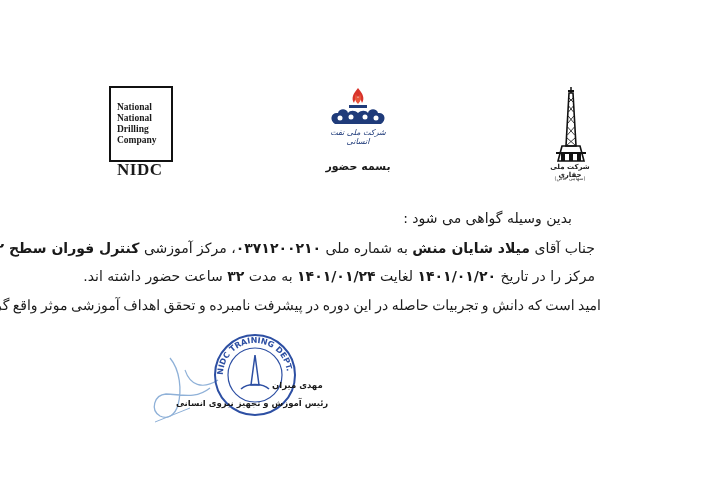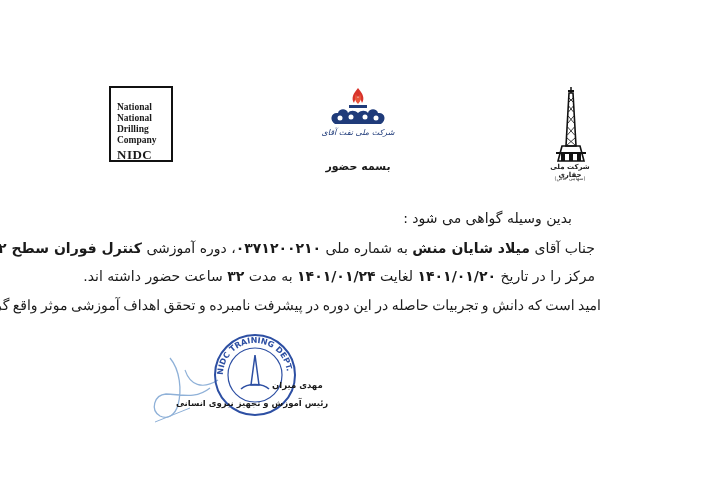--- a/index.html
+++ b/index.html
@@ -1,21 +1,21 @@
 <!DOCTYPE html>
 <html><head>
 <meta charset="utf-8">
 <style>
   html, body { margin:0; padding:0; }
   body { width:705px; height:495px; background:#ffffff; position:relative; overflow:hidden;
          font-family:"DejaVu Sans", sans-serif; color:#1a1a1a; }
   .abs { position:absolute; }
   .nidc-box { left:109px; top:86px; width:64px; height:76px; border:2px solid #111; box-sizing:border-box;
               font-family:"Liberation Serif", serif; font-weight:bold; font-size:9.5px; line-height:11px; padding:14px 4px 0 6px; }
-  .nidc-box .acr { font-size:13px; line-height:18px; margin-top:0; letter-spacing:0.5px; }
+  .nidc-box .acr { font-size:17px; line-height:18px; margin-top:15px; letter-spacing:0.5px; }
   .bismillah { left:318px; top:160px; width:80px; text-align:center; font-size:11px; font-weight:bold; direction:rtl; }
   .nioc-cap { left:318px; top:128px; width:80px; text-align:center; font-size:8px; color:#1f3b7a; direction:rtl; font-style:italic; }
   .rig-cap { left:540px; top:163px; width:60px; text-align:center; font-size:7px; font-weight:bold; direction:rtl; }
   .rig-sub { left:540px; top:175px; width:60px; text-align:center; font-size:5px; color:#444; direction:rtl; }
   .line { direction:rtl; text-align:right; font-size:14px; white-space:nowrap; }
   .b { font-weight:bold; }
   .sig-text { direction:rtl; font-size:8.5px; font-weight:bold; white-space:nowrap; }
 </style>
 </head>
 <body>
@@ -31,41 +31,41 @@
 <svg class="abs" style="left:327px;top:86px;" width="62" height="42" viewBox="0 0 62 42">
   <path d="M31 2 C26 8 24 12 27 17 C28 13 30 12 31 10 C32 12 34 13 35 17 C38 12 36 8 31 2 Z" fill="#d8332b"></path>
   <path d="M29 8 C27 12 28 15 31 18 C34 15 35 12 33 8 C32 11 31 12 31 12 C31 12 30 11 29 8Z" fill="#e8553a"></path>
   <rect x="22" y="19" width="18" height="3" fill="#1f3b7a"></rect>
   <path d="M8 38 C2 34 4 26 11 27 C12 22 20 22 21 27 C23 24 28 24 31 27 C34 24 39 24 41 27 C42 22 50 22 51 27 C58 26 60 34 54 38 Z" fill="#1f3b7a"></path>
   <circle cx="13" cy="32" r="2.5" fill="#fff"></circle>
   <circle cx="24" cy="31" r="2.5" fill="#fff"></circle>
   <circle cx="38" cy="31" r="2.5" fill="#fff"></circle>
   <circle cx="49" cy="32" r="2.5" fill="#fff"></circle>
 </svg>
-<div class="abs nioc-cap">شرکت ملی نفت آقای</div>
+<div class="abs nioc-cap">شرکت ملی نفت انسانی</div>
 <div class="abs bismillah">بسمه حضور</div>
 
 <svg class="abs" style="left:552px;top:86px;" width="38" height="76" viewBox="0 0 38 76">
   <line x1="19" y1="1" x2="19" y2="7" stroke="#111" stroke-width="1.5"></line>
   <rect x="16" y="4" width="6" height="2" fill="#111"></rect>
   <path d="M17 7 L21 7 L24 60 L14 60 Z" fill="none" stroke="#111" stroke-width="1.6"></path>
   <path d="M17 12 L21 16 M21 12 L17 16 M16.7 20 L21.5 26 M21.3 20 L16.5 26 M16.2 30 L22 37 M21.8 30 L16 37 M15.6 41 L22.6 49 M22.4 41 L15.4 49 M15 52 L23 59 M23 52 L15 59" stroke="#111" stroke-width="0.8"></path>
   <path d="M6 75 L10 60 L28 60 L32 75 Z" fill="none" stroke="#111" stroke-width="1.6"></path>
   <rect x="4" y="66" width="30" height="2" fill="#111"></rect>
   <rect x="9" y="68" width="4" height="7" fill="#111"></rect>
   <rect x="17" y="68" width="4" height="7" fill="#111"></rect>
   <rect x="25" y="68" width="4" height="7" fill="#111"></rect>
 </svg>
 <div class="abs rig-cap">شرکت ملی حفاری</div>
 <div class="abs rig-sub">(سهامی خاص)</div>
 
 <div class="abs line" style="right:133px;top:210px;">بدین وسیله گواهی می شود :</div>
 
 <div class="abs line" style="right:110px;top:240px;">
-  <span>جناب آقای </span><span class="b">میلاد شایان منش</span><span> به شماره ملی </span><span class="b">۰۳۷۱۲۰۰۲۱۰</span><span>، دوره آموزشی </span><span class="b">کنترل فوران سطح ۲</span><span> این</span>
+  <span>جناب آقای </span><span class="b">میلاد شایان منش</span><span> به شماره ملی </span><span class="b">۰۳۷۱۲۰۰۲۱۰</span><span>، مرکز آموزشی </span><span class="b">کنترل فوران سطح ۲</span><span> این</span>
 </div>
 
 <div class="abs line" style="right:110px;top:268px;text-align:center;">
   <span>مرکز را در تاریخ </span><span class="b">۱۴۰۱/۰۱/۲۰</span><span> لغایت </span><span class="b">۱۴۰۱/۰۱/۲۴</span><span>  به مدت </span><span class="b">۳۲</span><span> ساعت حضور داشته اند.</span>
 </div>
 
 <div class="abs line" style="right:104px;top:297px;font-family:Liberation Serif, serif;">امید است که دانش و تجربیات حاصله در این دوره در پیشرفت نامبرده و تحقق اهداف آموزشی موثر واقع گردد .</div>
 
 <svg class="abs" style="left:140px;top:350px;" width="85" height="75" viewBox="0 0 85 75">
   <path d="M30 8 C40 20 42 40 38 55 C35 65 28 70 20 66 C10 60 14 45 26 44 C40 44 55 50 70 38" fill="none" stroke="#8fb1d8" stroke-width="1.3"></path>

